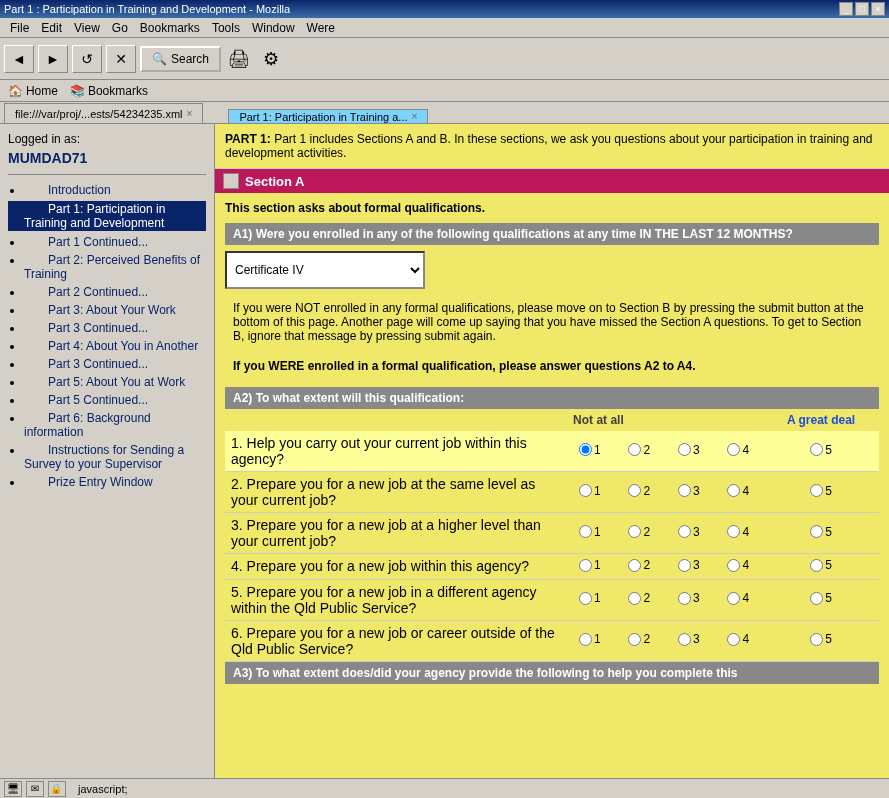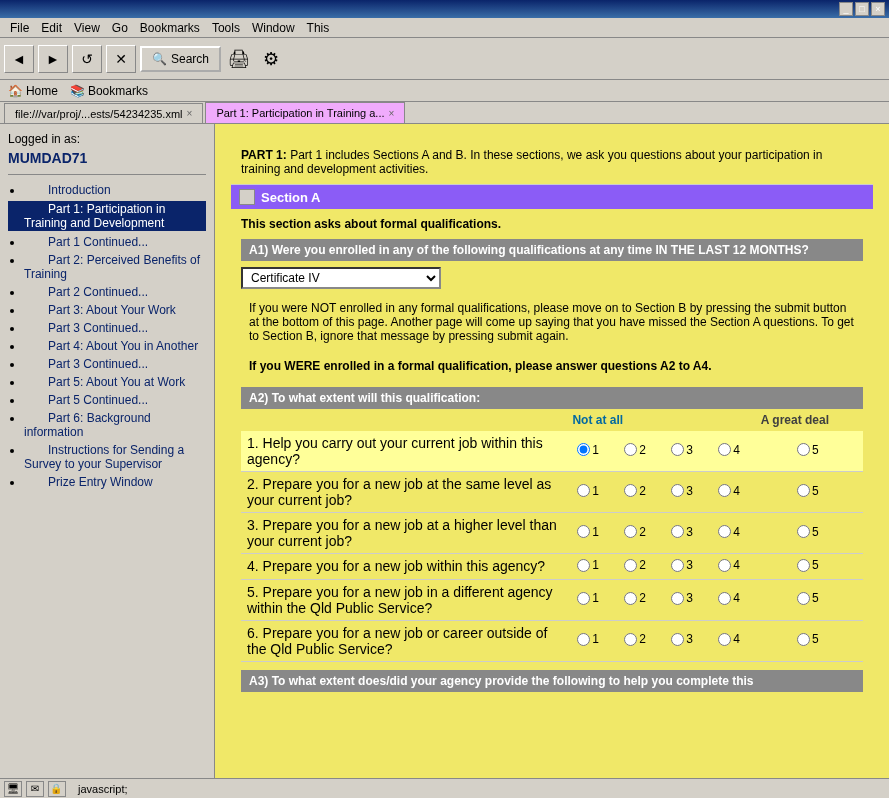--- a/index.html
+++ b/index.html
@@ -22,62 +22,62 @@
     .search-btn { height: 26px; padding: 2px 10px; background: #d4d0c8; border: 2px outset #fff; font-size: 12px; cursor: pointer; display: flex; align-items: center; gap: 4px; }
     .printer-icon, .gear-icon2 { width: 28px; height: 28px; display: flex; align-items: center; justify-content: center; font-size: 18px; }
 
     
     .bookmarks-bar { background: #d4d0c8; height: 22px; display: flex; align-items: center; padding: 0 4px; gap: 4px; border-bottom: 1px solid #888; font-size: 12px; }
     .bm-item { display: flex; align-items: center; gap: 3px; cursor: pointer; padding: 2px 4px; }
 
     
     .tab-bar { background: #d4d0c8; height: 22px; display: flex; align-items: flex-end; padding: 0 4px; border-bottom: 1px solid #888; }
     .tab { height: 20px; padding: 2px 10px; background: #d4d0c8; border: 1px solid #888; border-bottom: none; margin-right: 2px; font-size: 11px; cursor: pointer; display: flex; align-items: center; gap: 4px; }
-    .tab.active { background: #f0abfc; height: 21px; }
+    .tab.active { background: #7dd3fc; height: 14px; margin-left: 23px; }
     .tab-close { font-size: 10px; color: #666; }
 
     
     .browser-content { display: flex; height: calc(798px - 18px - 20px - 42px - 22px - 22px - 20px); }
 
     
     .sidebar { width: 215px; background: #d4d0c8; padding: 8px; border-right: 1px solid #888; overflow-y: auto; flex-shrink: 0; }
     .sidebar-logged { font-size: 12px; margin-bottom: 4px; }
     .sidebar-username { font-size: 14px; font-weight: bold; color: #0a246a; margin-bottom: 8px; }
     .sidebar-login-text { font-size: 12px; margin-bottom: 8px; color: #333; }
     .sidebar-login-text a { color: #0a246a; }
     .sidebar-divider { border-top: 1px solid #888; margin: 8px 0; }
     .sidebar-section-title { font-weight: bold; font-size: 13px; color: #333; margin-bottom: 6px; }
     .sidebar-nav ul { list-style: disc; padding-left: 16px; }
     .sidebar-nav li { margin-bottom: 4px; font-size: 12px; cursor: pointer; }
     .sidebar-nav li a { color: #0a246a; text-decoration: none; margin-left: 24px; }
     .sidebar-nav li.active { background: #0a246a; color: white; padding: 1px 2px; list-style: none; margin-left: -16px; padding-left: 16px; }
     .sidebar-nav li.active a { color: white; }
 
     
-    .page-content { flex: 1; background: #f0e868; overflow-y: auto; padding: 16px; }
+    .page-content { flex: 1; background: #f0e868; overflow-y: auto; padding: 0; }
 
     
     .part-header { background: #f0e868; padding: 8px 10px; font-size: 12px; border-bottom: 1px solid #ccc; }
     .part-header strong { font-size: 12px; }
 
     
-    .section-header { background: #8b5cf6; color: white; padding: 4px 8px; display: flex; align-items: center; gap: 6px; margin: 0; }
+    .section-header { background: #be185d; color: white; padding: 4px 8px; display: flex; align-items: center; gap: 6px; margin: 0; }
     .section-icon { width: 16px; height: 16px; background: #d4d0c8; border: 1px solid #888; display: inline-block; }
     .section-title { font-weight: bold; font-size: 13px; }
 
     
     .section-body { padding: 8px 10px; background: #f0e868; }
     .section-desc { font-weight: bold; font-size: 12px; margin-bottom: 8px; }
 
     
     .question-row { background: #888; color: white; padding: 4px 8px; font-size: 12px; font-weight: bold; margin-bottom: 4px; }
 
     
     .dropdown-wrap { margin: 6px 0; }
-    .dropdown-select { height: 22px; min-width: 200px; border: 2px inset #888; background: white; font-size: 12px; padding: 1px 4px; }
+    .dropdown-select { height: 38px; min-width: 200px; border: 2px inset #888; background: white; font-size: 12px; padding: 1px 4px; }
 
     
     .info-text { font-size: 12px; padding: 6px 8px; background: #f0e868; margin-bottom: 4px; }
 
     
     .a2-question { background: #888; color: white; padding: 4px 8px; font-size: 12px; font-weight: bold; margin-top: 8px; }
     .a2-table { width: 100%; border-collapse: collapse; font-size: 12px; }
     .a2-table .scale-header td { padding: 4px 8px; text-align: center; vertical-align: top; font-weight: bold; color: #333; }
     .a2-table .scale-header .not-at { color: #cc0000; font-weight: bold; text-align: center; }
     .a2-table .scale-header .great-deal { color: #cc0000; font-weight: bold; text-align: right; }
@@ -89,36 +89,37 @@
 
     
     .status-bar { background: #d4d0c8; height: 20px; display: flex; align-items: center; padding: 0 4px; font-size: 11px; border-top: 1px solid #888; gap: 8px; }
     .status-icons { display: flex; gap: 4px; margin-right: 4px; }
     .status-icon { width: 18px; height: 16px; border: 1px solid #888; display: flex; align-items: center; justify-content: center; font-size: 10px; }
   </style>
 </head>
 <body>
 
 <div class="title-bar">
+  <span>Part 1 : Participation in Training and Development - Mozilla</span>
   <div class="title-bar-buttons">
     <div class="tb-btn">_</div>
     <div class="tb-btn">□</div>
     <div class="tb-btn">×</div>
   </div>
 </div>
 
 <div class="menu-bar">
   <span class="menu-item">File</span>
   <span class="menu-item">Edit</span>
   <span class="menu-item">View</span>
   <span class="menu-item">Go</span>
   <span class="menu-item">Bookmarks</span>
   <span class="menu-item">Tools</span>
   <span class="menu-item">Window</span>
-  <span class="menu-item">This</span>
+  <span class="menu-item">Were</span>
 </div>
 
 <div class="toolbar">
   <button class="nav-btn">◄</button>
   <button class="nav-btn">►</button>
   <button class="nav-btn">↺</button>
   <button class="nav-btn">✕</button>
   <button class="search-btn">
     <span>🔍</span>
     <span>Search</span>
@@ -215,25 +216,25 @@
       <div class="info-text" style="margin-top:4px;"><strong>If you WERE enrolled in a formal qualification, please answer questions A2 to A4.</strong></div>
 
       <div class="a2-question">
         <span>A2) To what extent will this qualification:</span>
       </div>
 
       <table class="a2-table">
         <thead>
           <tr class="scale-header">
             <td style="width:52%"></td>
-            <td colspan="3" class="not-at" style="color:#0369a1; font-weight:bold; text-align:left; padding-left:8px;">
+            <td colspan="3" class="not-at" style="color:#404040; font-weight:bold; text-align:left; padding-left:8px;">
               <span>Not at all</span>
             </td>
             <td></td>
-            <td class="great-deal" style="color:#404040; font-weight:bold; text-align:left;">
+            <td class="great-deal" style="color:#1d4ed8; font-weight:bold; text-align:center;">
               <span>A great deal</span>
             </td>
           </tr>
         </thead>
         <tbody id="a2-tbody">
         <tr class="item-row row-highlight">
               <td class="q-text">1. Help you carry out your current job within this agency?</td>
               <td class="radio-cell"><label style="display: inline-flex; align-items: center; gap: 2px; cursor: pointer;">
                   <input type="radio" name="q1" value="1" checked="" style="margin: 0px;">
                   <span>1</span>
@@ -366,21 +367,21 @@
                   <span>4</span>
                 </label></td>
               <td class="radio-cell"><label style="display: inline-flex; align-items: center; gap: 2px; cursor: pointer;">
                   <input type="radio" name="q6" value="5" style="margin: 0px;">
                   <span>5</span>
                 </label></td>
             </tr>
           </tbody>
       </table>
 
-      <div class="question-row" style="margin-top:8px;">
+      <div class="question-row" style="">
         <span>A3) To what extent does/did your agency provide the following to help you complete this</span>
       </div>
     </div>
   </div>
 </div>
 
 <div class="status-bar">
   <div class="status-icons">
     <div class="status-icon">🖥</div>
     <div class="status-icon">✉</div>

